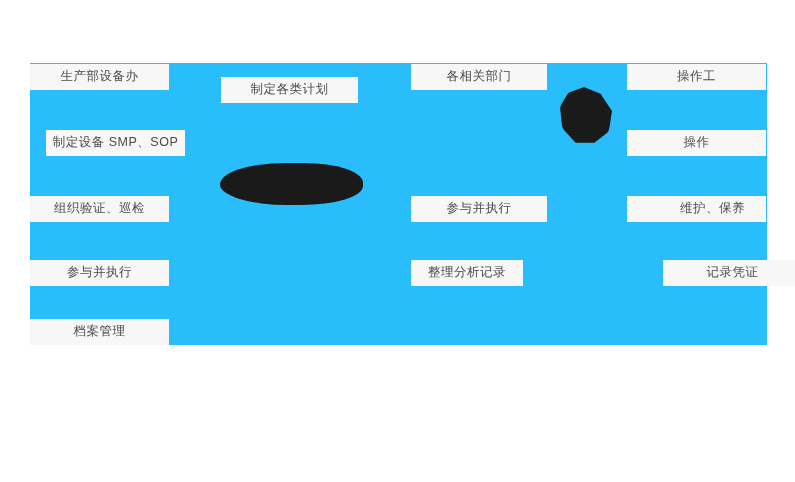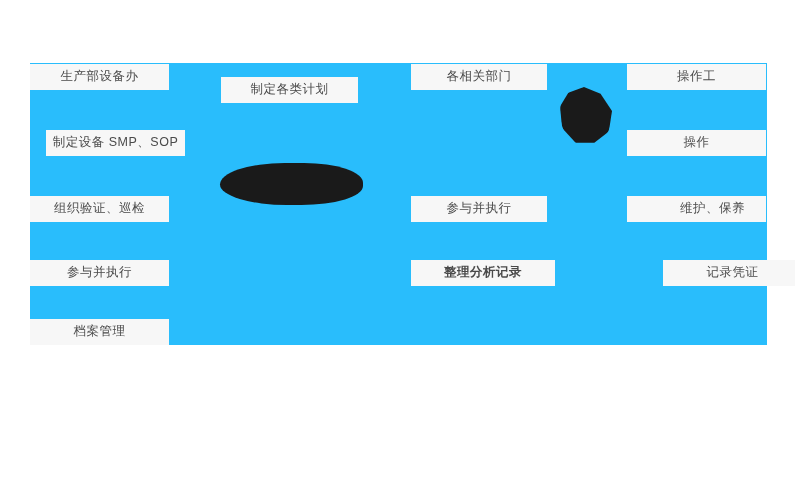--- a/index.html
+++ b/index.html
@@ -76,21 +76,21 @@
 
   <div class="node-box" style="left:0px; top:256px; width:139px;">档案管理</div>
 
   <div class="node-box" style="left:191px; top:14px; width:137px;">制定各类计划</div>
 
   <div class="node-box" style="left:381px; top:1px; width:136px;">各相关部门</div>
 
 
   <div class="node-box" style="left:381px; top:133px; width:136px;">参与并执行</div>
 
-  <div class="node-box" style="left:381px; top:197px; width:144px;font-weight:bold;">整理分析记录</div>
+  <div class="node-box" style="left:381px; top:197px; width:112px;">整理分析记录</div>
 
   <div class="node-box" style="left:597px; top:1px; width:139px;">操作工</div>
 
   <div class="node-box" style="left:597px; top:67px; width:139px;">操作</div>
 
   <div class="node-box" style="left:597px; top:133px; width:139px;padding-left:32px;">维护、保养</div>
 
   <div class="node-box" style="left:597px; top:197px; width:139px;margin-left:36px;">记录凭证</div>
 
 </div>

